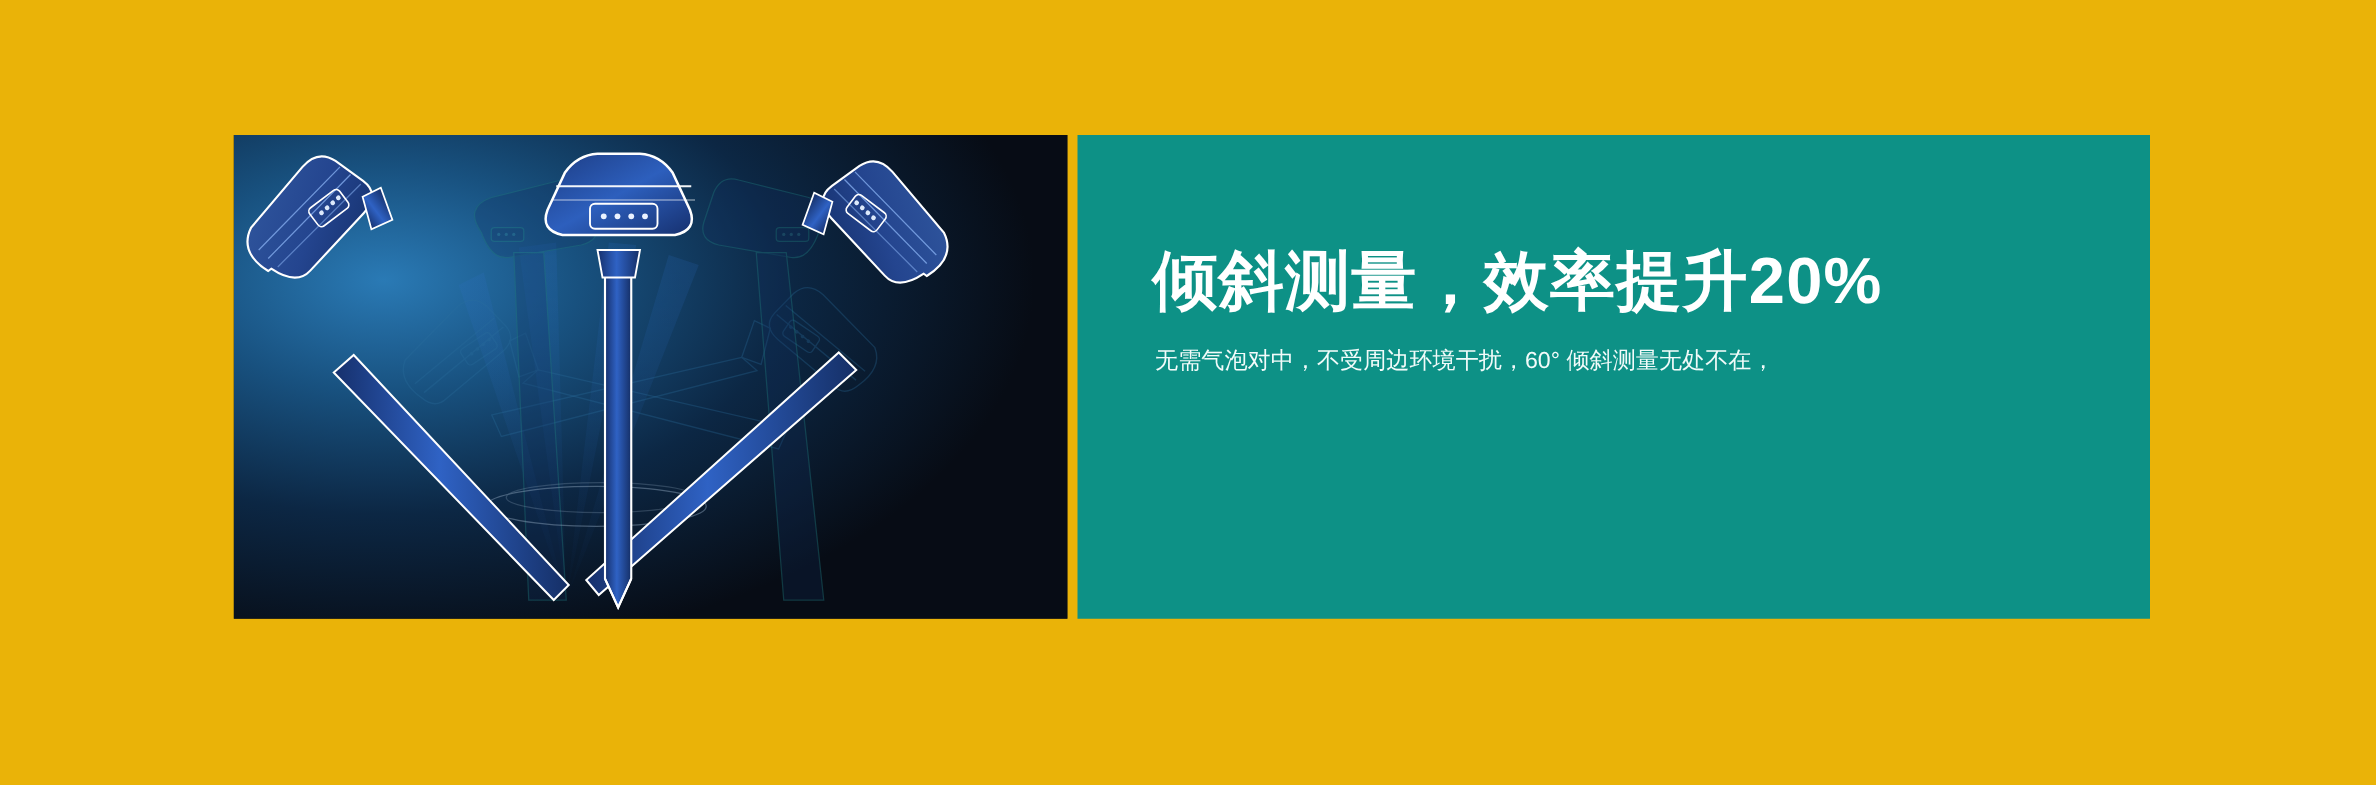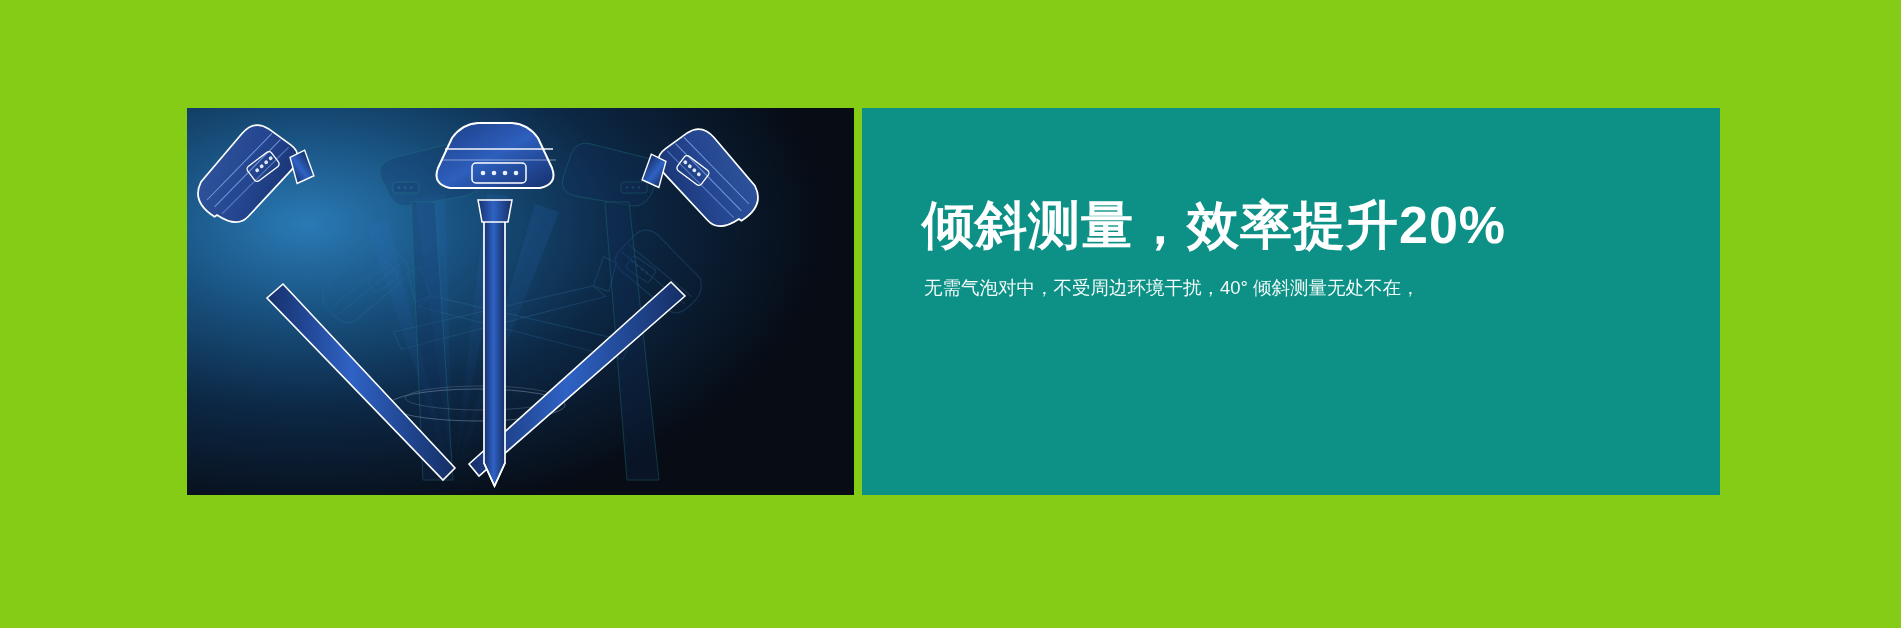--- a/index.html
+++ b/index.html
@@ -10,21 +10,21 @@
     height: 628px;
     overflow: hidden;
     background: #ebeef0;
     font-family: "Liberation Sans", "DejaVu Sans", sans-serif;
   }
 
   .banner-root {
     position: relative;
     width: 1901px;
     height: 628px;
-    background: #84cc16;
+    background: #eab308;
   }
 
   
   .illustration-panel {
     position: absolute;
     left: 187px;
     top: 108px;
     width: 667px;
     height: 387px;
     overflow: hidden;
@@ -219,18 +219,18 @@
 
       <path d="M297,355 L307.5,378 L318,355" fill="none" stroke="#ffffff" stroke-width="1.6"></path>
     </svg>
   </div>
 
   <div class="copy-panel">
 
     <h1 class="headline">倾斜测量，效率提升20%</h1>
 
     <p class="subcopy">
-      <span class="subcopy-line">无需气泡对中，不受周边环境干扰，40°  倾斜测量无处不在，</span>
+      <span class="subcopy-line">无需气泡对中，不受周边环境干扰，60°  倾斜测量无处不在，</span>
     </p>
 
   </div>
 
 </div>
 
 </body></html>

